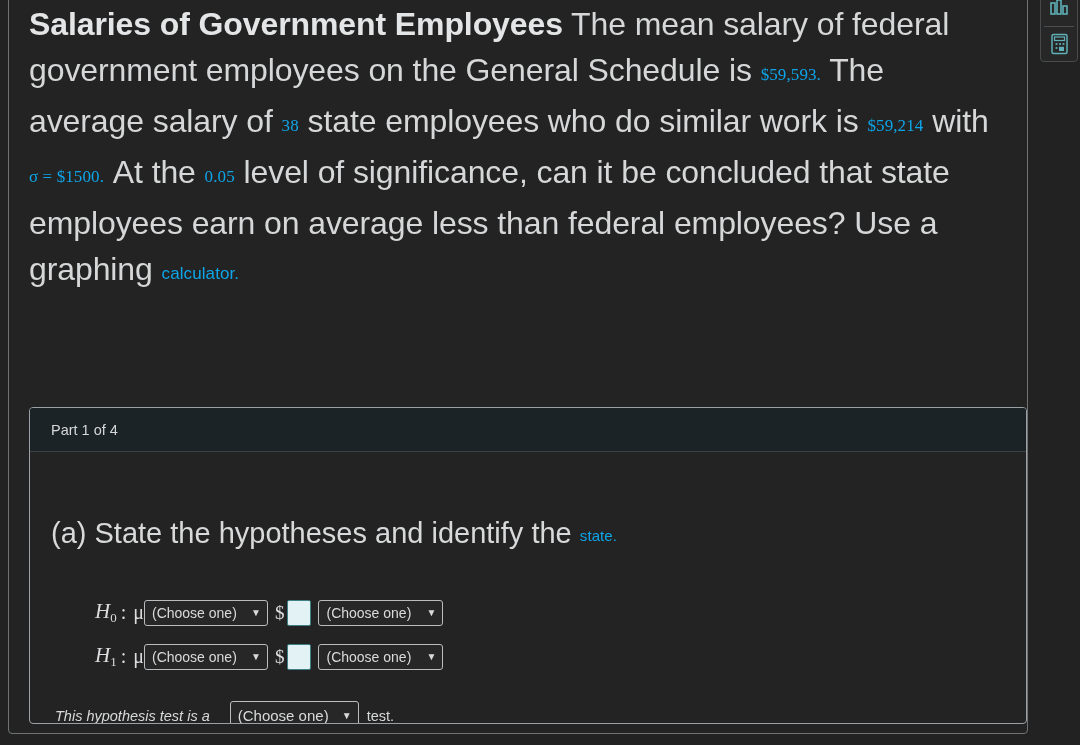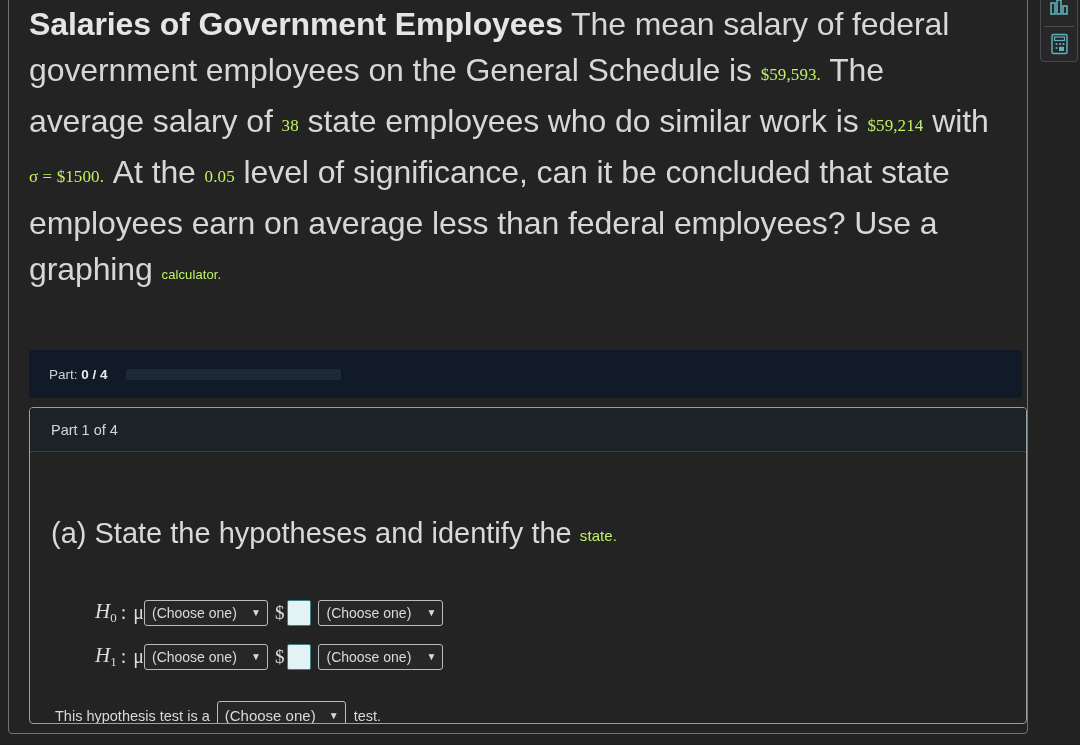--- a/index.html
+++ b/index.html
@@ -40,28 +40,28 @@
     color: #d6d7d8;
     letter-spacing: -0.1px;
   }
   #question-stem .q-title {
     font-weight: bold;
     color: #e4e5e6;
   }
   .mathval {
     font-family: "Liberation Serif", serif;
     font-size: 17px;
-    color: #bef264;
+    color: #0ea5e9;
     vertical-align: 1px;
     letter-spacing: 0.1px;
     margin-top: 41px;
   }
   .mathval.small-word {
     font-family: "Liberation Sans", sans-serif;
-    font-size: 13px;
+    font-size: 17px;
     vertical-align: 1px;
   }
 
   
   #progress-strip {
     position: absolute;
     left: 20px;
     top: 355px;
     width: 993px;
     height: 48px;
@@ -217,21 +217,21 @@
   #test-type-row {
     position: absolute;
     left: 25px;
     top: 249px;
     display: flex;
     align-items: center;
     white-space: nowrap;
     font-size: 14.5px;
     color: #d8d9da;
   }
-  #test-type-row .lead { margin-right: 7px; }
+  #test-type-row .lead { margin-right: 20px; font-style: italic; }
   #test-type-row .trail { margin-left: 8px; }
   .select-box.tall {
     height: 29px;
     font-size: 15px;
   }
 
   
   #tool-rail {
     position: absolute;
     right: 2px;
@@ -262,31 +262,20 @@
 </style>
 </head>
 <body>
 
 <div id="page-frame">
 
   <div id="question-stem">
     <span class="q-title">Salaries of Government Employees</span><span> The mean salary of federal government employees on the General Schedule is </span><span class="mathval">$59,593.</span><span> The average salary of </span><span class="mathval">38</span><span> state employees who do similar work is </span><span class="mathval">$59,214</span><span> with </span><span class="mathval">σ = $1500.</span><span> At the </span><span class="mathval">0.05</span><span> level of significance, can it be concluded that state employees earn on average less than federal employees? Use a graphing </span><span class="mathval small-word">calculator.</span>
   </div>
 
-  <div id="progress-strip">
-    <div id="progress-label">
-      <span>Part:</span>
-      <b><span>0</span>
-      <span>/</span>
-      <span>4</span></b>
-    </div>
-    <div id="progress-track">
-      <div id="progress-fill" style="width: 0%;"></div>
-    </div>
-  </div>
 
   <div id="part-card">
 
     <div id="part-card-header">
       <span>Part 1 of 4</span>
     </div>
 
     <div id="part-card-body">
 
       <div id="part-prompt">

